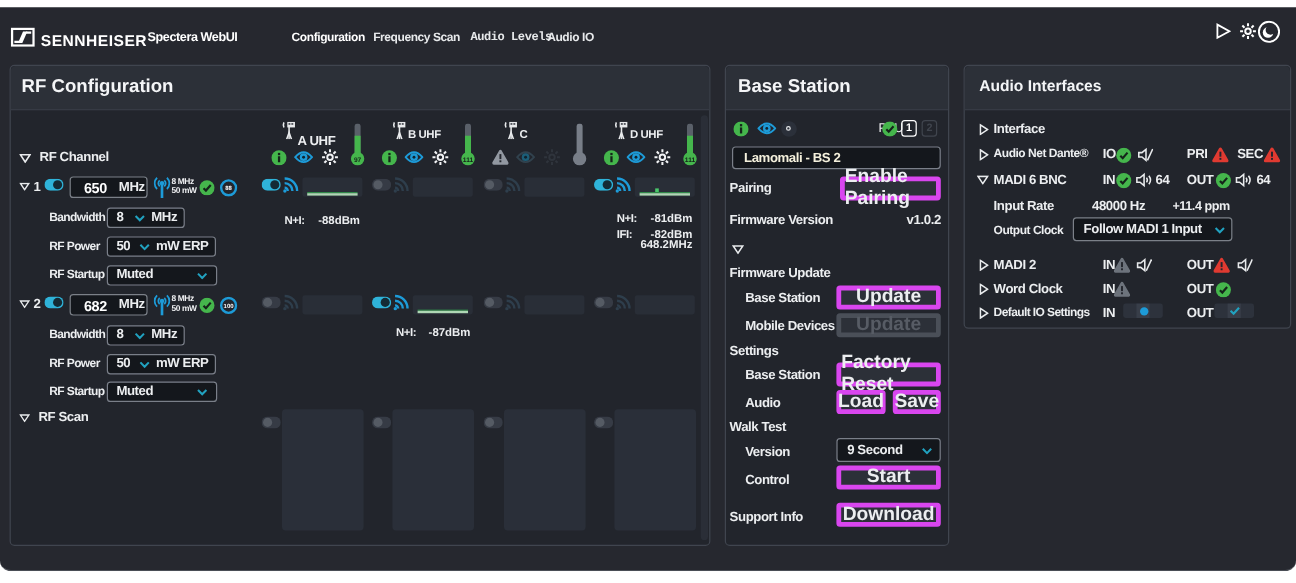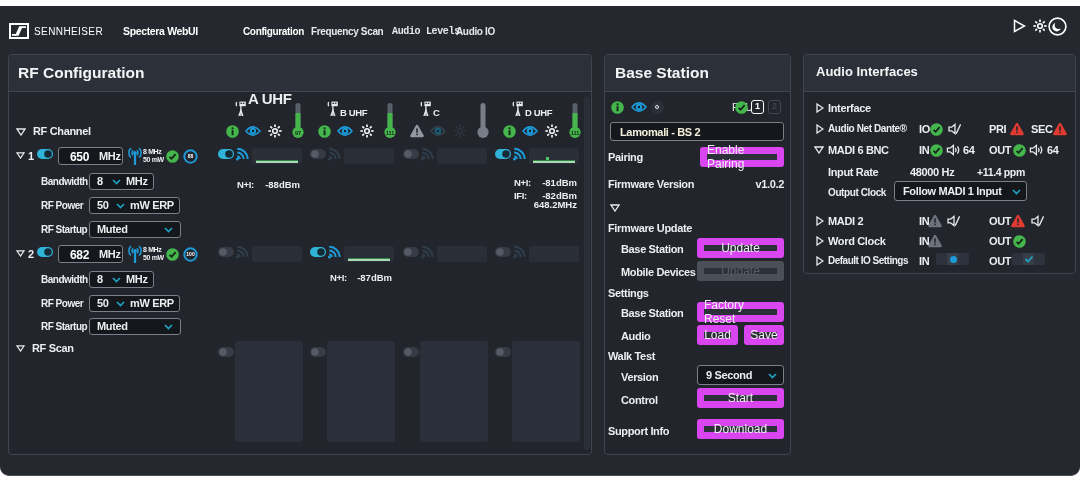--- a/index.html
+++ b/index.html
@@ -1,30 +1,30 @@
 <!DOCTYPE html>
 <html><head><meta charset="utf-8"><style>
 *{margin:0;padding:0;box-sizing:border-box}
 body{width:1080px;height:486px;background:#ffffff;font-family:"Liberation Sans",sans-serif;overflow:hidden;position:relative}
 .app{position:absolute;left:0;top:6px;width:1080px;height:470px;background:#26282f;border-radius:0 0 9px 9px;border-bottom:1.5px solid #4a4e56}
 .panel{position:absolute;background:#22252c;border:1px solid #40454f;border-radius:4px}
-.btn{position:absolute;background:#2c3038;border:7px solid #d946ef;border-radius:3px;color:#eceef0;font-size:12px;font-weight:400;display:flex;align-items:center;justify-content:center}
+.btn{position:absolute;background:#2c3038;border:4px solid #d946ef;border-radius:3px;color:#eceef0;font-size:16px;font-weight:700;display:flex;align-items:center;justify-content:center}
 .btn.dis{border-color:#4a4f58;color:#575c65}
 .sel{position:absolute;background:#14171c;border:1px solid #7a7f89;border-radius:3px}
 .inp{position:absolute;background:#14171c;border:1.5px solid #7b8088;border-radius:3px}
 .box{position:absolute;background:#292e37;border-radius:2px}
 </style></head><body>
 <div class="app"></div>
 <svg style="position:absolute;left:9px;top:23px" width="20" height="16" viewBox="0 0 20 16">
     <rect x="1" y="1" width="18" height="14" fill="none" stroke="#ffffff" stroke-width="2"></rect>
     <path d="M10.2 3.2 L13.8 3.2 L9.6 12.8 L6.0 12.8 Z" fill="#ffffff"></path>
     <path d="M12.9 3.2 L17 3.2 L17 5.1 L12.1 5.1 Z" fill="#ffffff"></path>
     <path d="M3 10.9 L7.7 10.9 L6.9 12.8 L3 12.8 Z" fill="#ffffff"></path>
   </svg>
-<div style="position:absolute;left:34px;top:26px;font-size:10px;font-weight:400;color:#ffffff;white-space:nowrap;letter-spacing:-0.35px;letter-spacing:0.4px;">SENNHEISER</div>
+<div style="position:absolute;left:34px;top:26px;font-size:13px;font-weight:700;color:#ffffff;white-space:nowrap;letter-spacing:-0.35px;letter-spacing:0.4px;">SENNHEISER</div>
 <div style="position:absolute;left:123px;top:25px;font-size:10.5px;font-weight:700;color:#ffffff;white-space:nowrap;letter-spacing:-0.35px;">Spectera WebUI</div>
 <div style="position:absolute;left:243px;top:26px;font-size:10px;font-weight:700;color:#ffffff;white-space:nowrap;letter-spacing:-0.35px;">Configuration</div>
 <div style="position:absolute;left:311px;top:26px;font-size:10px;font-weight:700;color:#e7e9eb;white-space:nowrap;letter-spacing:-0.35px;">Frequency Scan</div>
 <div style="position:absolute;left:392px;top:26px;font-size:10px;font-weight:700;color:#e7e9eb;white-space:nowrap;letter-spacing:-0.35px;font-family:Liberation Mono, monospace;">Audio Levels</div>
 <div style="position:absolute;left:456px;top:26px;font-size:10px;font-weight:700;color:#e7e9eb;white-space:nowrap;letter-spacing:-0.35px;">Audio IO</div>
 <svg style="position:absolute;left:1013px;top:19px" width="13" height="14" viewBox="0 0 13 14">
     <path d="M1.5 1.5 L11.5 7 L1.5 12.5 Z" fill="none" stroke="#ffffff" stroke-width="1.5"></path>
   </svg>
 <svg style="position:absolute;left:1033px;top:19px" width="14" height="14" viewBox="0 0 14 14">
     <g stroke="#ffffff" stroke-width="1.7" fill="none">
@@ -51,21 +51,21 @@
 <svg style="position:absolute;left:235px;top:101px" width="13" height="15" viewBox="0 0 13 15">
     <g stroke="#e8eaec" stroke-width="1.3" fill="none">
       <path d="M5.9 2.5 L5.9 15"></path>
       <path d="M3.9 15 L5.9 9.5 L7.9 15"></path>
       <path d="M1.6 5.2 a5.4 5.4 0 0 1 0 -4.2"></path>
     </g>
     <rect x="4.4" y="0.6" width="6.4" height="4.6" fill="#e8eaec"></rect>
     <rect x="5.4" y="1.7" width="1.6" height="1.2" fill="#272b33"></rect>
     <rect x="7.8" y="1.7" width="1.6" height="1.2" fill="#272b33"></rect>
   </svg>
-<div style="position:absolute;left:248px;top:90px;font-size:15px;font-weight:700;color:#eceef0;white-space:nowrap;letter-spacing:-0.35px;">A UHF</div>
+<div style="position:absolute;left:248px;top:112px;font-size:11px;font-weight:700;color:#eceef0;white-space:nowrap;letter-spacing:-0.35px;">A UHF</div>
 <svg style="position:absolute;left:225.5px;top:124.5px" width="13" height="13" viewBox="0 0 13 13">
     <circle cx="6.5" cy="6.5" r="6.3" fill="#45b64c"></circle>
     <rect x="5.6" y="5.2" width="1.9" height="5" fill="#15241a"></rect>
     <rect x="5.6" y="2.4" width="1.9" height="1.9" fill="#15241a"></rect>
   </svg>
 <svg style="position:absolute;left:245px;top:125px" width="16" height="12" viewBox="0 0 16 12">
     <path d="M1 6 Q8 -2.2 15 6 Q8 14.2 1 6 Z" fill="none" stroke="#1d9bd8" stroke-width="1.6"></path>
     <circle cx="8" cy="6" r="3.2" fill="#1d9bd8"></circle>
     <circle cx="8" cy="6" r="1.2" fill="#10232e"></circle>
   </svg>

